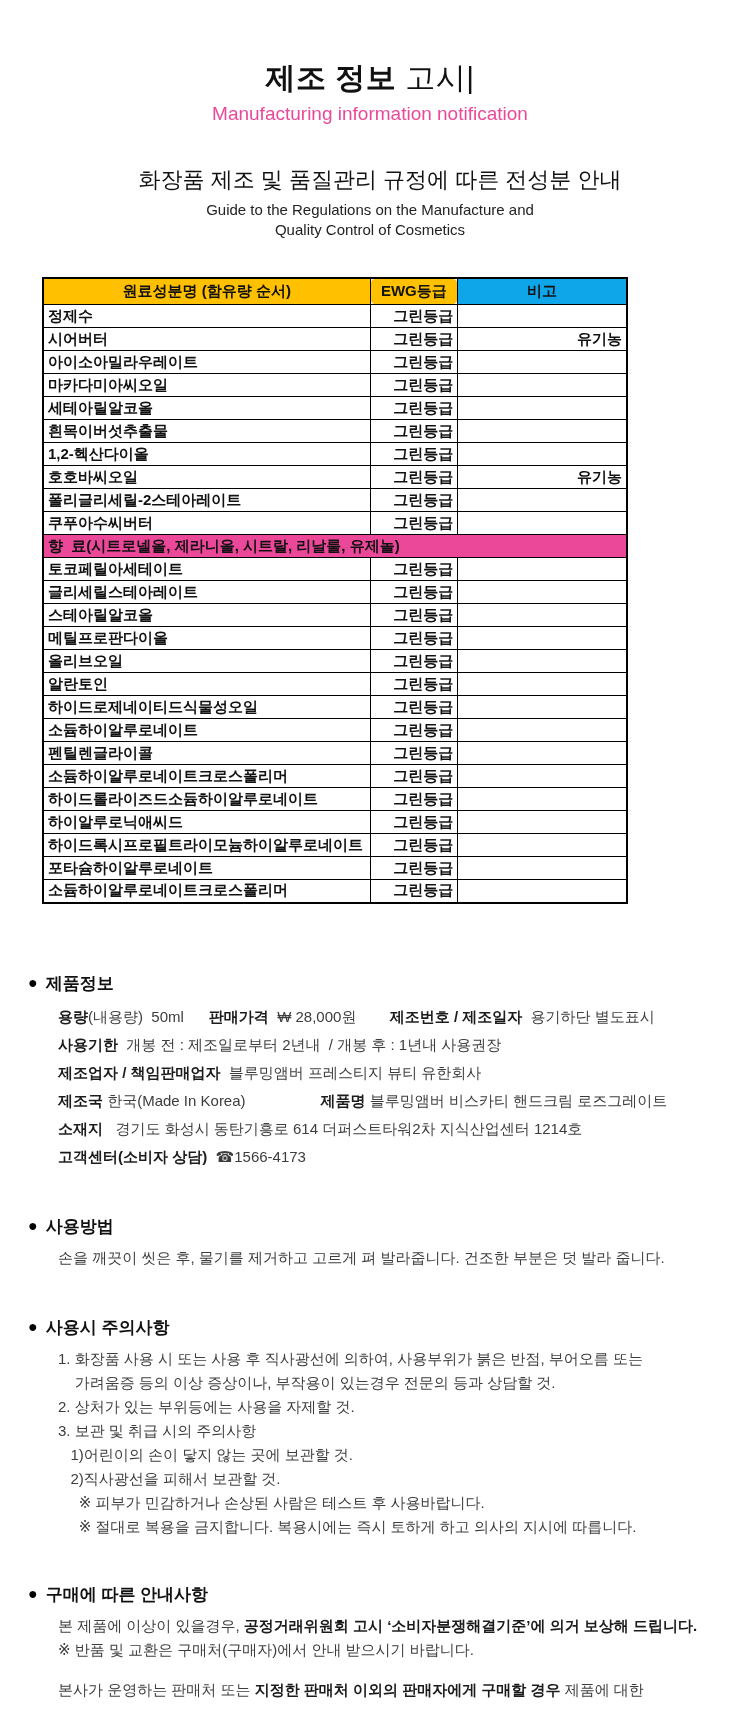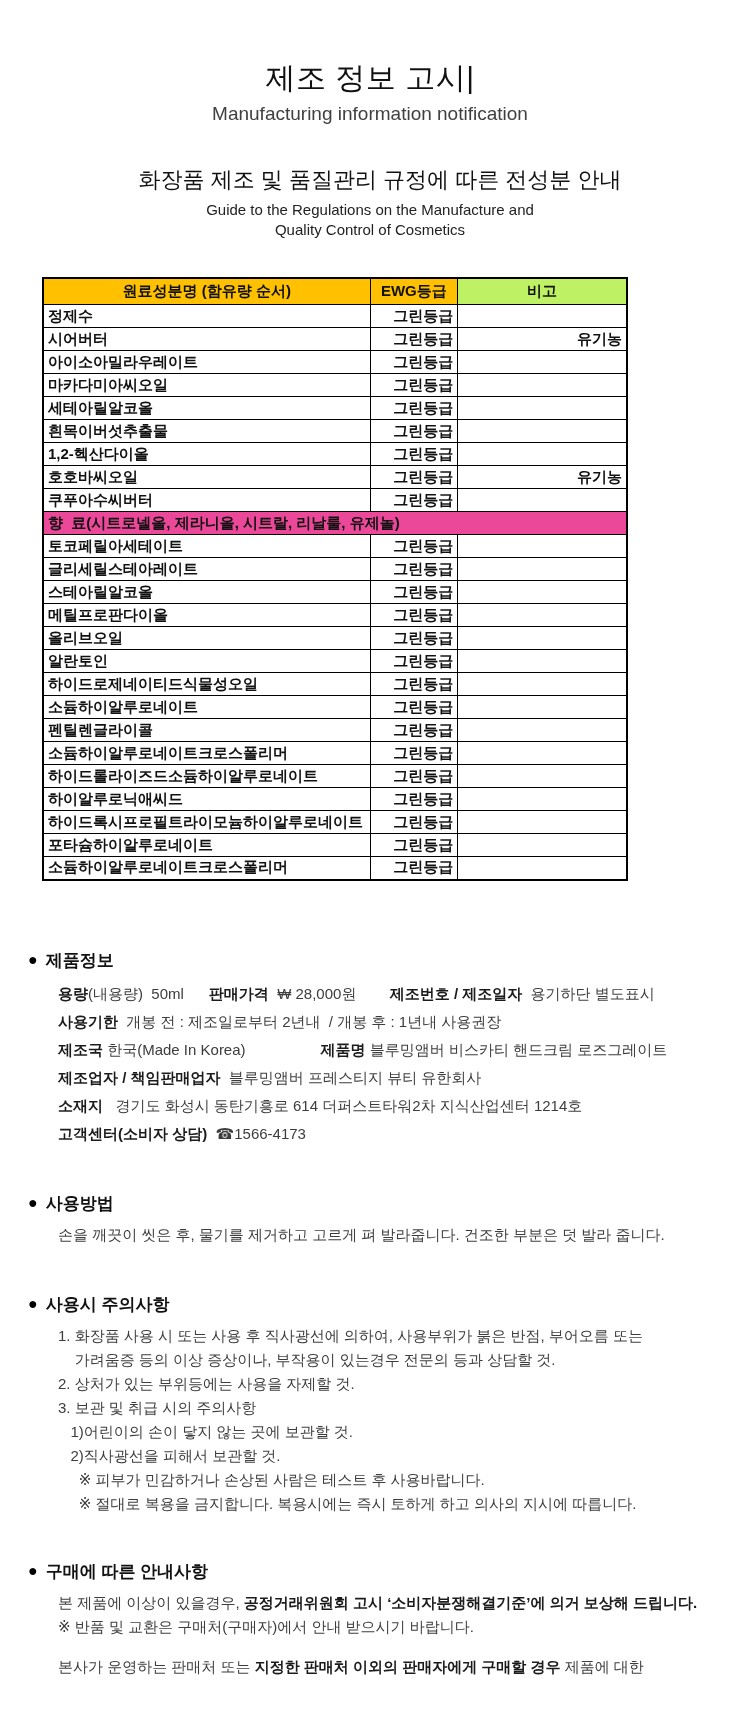--- a/index.html
+++ b/index.html
@@ -10,22 +10,22 @@
     font-family: "Liberation Sans", "DejaVu Sans", sans-serif;
     color: #1b1b1b;
     overflow: hidden;
   }
   .page { padding-top: 58px; }
 
   
   .title-block { text-align: center; }
   .title-ko { font-size: 30px; letter-spacing: 0.5px; color: #111; }
   .title-ko span { font-weight: 400; }
-  .title-ko span.b { font-weight: 400; text-align: right; }
-  .title-en { font-size: 19px; color: #404040; margin-top: 4px; font-weight: 400; }
+  .title-ko span.b { font-weight: 700; text-align: right; }
+  .title-en { font-size: 19px; color: #ec4899; margin-top: 4px; font-weight: 400; }
   .subtitle-block { text-align: center; margin-top: 40px; }
   .subtitle-ko { font-size: 22px; color: #111; padding-left: 20px; }
   .subtitle-en { font-size: 15px; color: #222; margin-top: 5px; line-height: 1.35; }
 
   
   table.ingredients {
     margin: 36px 0 0 42px;
     width: 586px;
     border-collapse: collapse;
     border: 2px solid #000;
@@ -96,22 +96,22 @@
 
   <table class="ingredients">
     <colgroup>
       <col class="c-name">
         <col class="c-grade">
         <col class="c-note">
     </colgroup>
     <thead>
       <tr>
         <th style="background: rgb(255, 192, 0);">원료성분명 (함유량 순서)</th>
-        <th style="background: rgb(255, 192, 0);">EWG등급</th>
-        <th style="background: #bef264;">비고</th>
+        <th style="background: rgb(255, 192, 0); border-radius: 8px;">EWG등급</th>
+        <th style="background: #0ea5e9;">비고</th>
       </tr>
     </thead>
     <tbody>
         <tr>
           <td class="cell-name">정제수</td>
           <td class="cell-grade">그린등급</td>
           <td class="cell-note"></td>
         </tr>
         <tr>
           <td class="cell-name">시어버터</td>
@@ -140,20 +140,25 @@
         </tr>
         <tr>
           <td class="cell-name">1,2-헥산다이올</td>
           <td class="cell-grade">그린등급</td>
           <td class="cell-note"></td>
         </tr>
         <tr>
           <td class="cell-name">호호바씨오일</td>
           <td class="cell-grade">그린등급</td>
           <td class="cell-note">유기농</td>
+        </tr>
+        <tr>
+          <td class="cell-name">폴리글리세릴-2스테아레이트</td>
+          <td class="cell-grade">그린등급</td>
+          <td class="cell-note"></td>
         </tr>
         <tr>
           <td class="cell-name">쿠푸아수씨버터</td>
           <td class="cell-grade">그린등급</td>
           <td class="cell-note"></td>
         </tr>
         <tr>
           <td colspan="3" style="background: #ec4899;">향  료(시트로넬올, 제라니올, 시트랄, 리날룰, 유제놀)</td>
         </tr>
         <tr>
@@ -237,22 +242,22 @@
   <div class="sections">
 
     <div class="section product">
       <div class="sec-heading">
         <span class="bullet">●</span>
         <span>제품정보</span>
       </div>
       <div class="sec-body">
           <div class="line"><span class="b">용량</span><span>(내용량)  50ml      </span><span class="b">판매가격</span><span>  ₩ 28,000원        </span><span class="b">제조번호 / 제조일자</span><span>  용기하단 별도표시</span></div>
           <div class="line"><span class="b">사용기한</span><span>  개봉 전 : 제조일로부터 2년내  / 개봉 후 : 1년내 사용권장</span></div>
+          <div class="line"><span class="b">제조업자 / 책임판매업자</span><span>  블루밍앰버 프레스티지 뷰티 유한회사</span></div>
           <div class="line"><span class="b">제조국</span><span> 한국(Made In Korea)                  </span><span class="b">제품명</span><span> 블루밍앰버 비스카티 핸드크림 로즈그레이트</span></div>
-          <div class="line"><span class="b">제조업자 / 책임판매업자</span><span>  블루밍앰버 프레스티지 뷰티 유한회사</span></div>
           <div class="line"><span class="b">소재지</span><span>   경기도 화성시 동탄기흥로 614 더퍼스트타워2차 지식산업센터 1214호</span></div>
           <div class="line"><span class="b">고객센터(소비자 상담)</span><span>  ☎1566-4173</span></div>
         </div>
     </div>
 
     <div class="section usage">
       <div class="sec-heading">
         <span class="bullet">●</span>
         <span>사용방법</span>
       </div>

